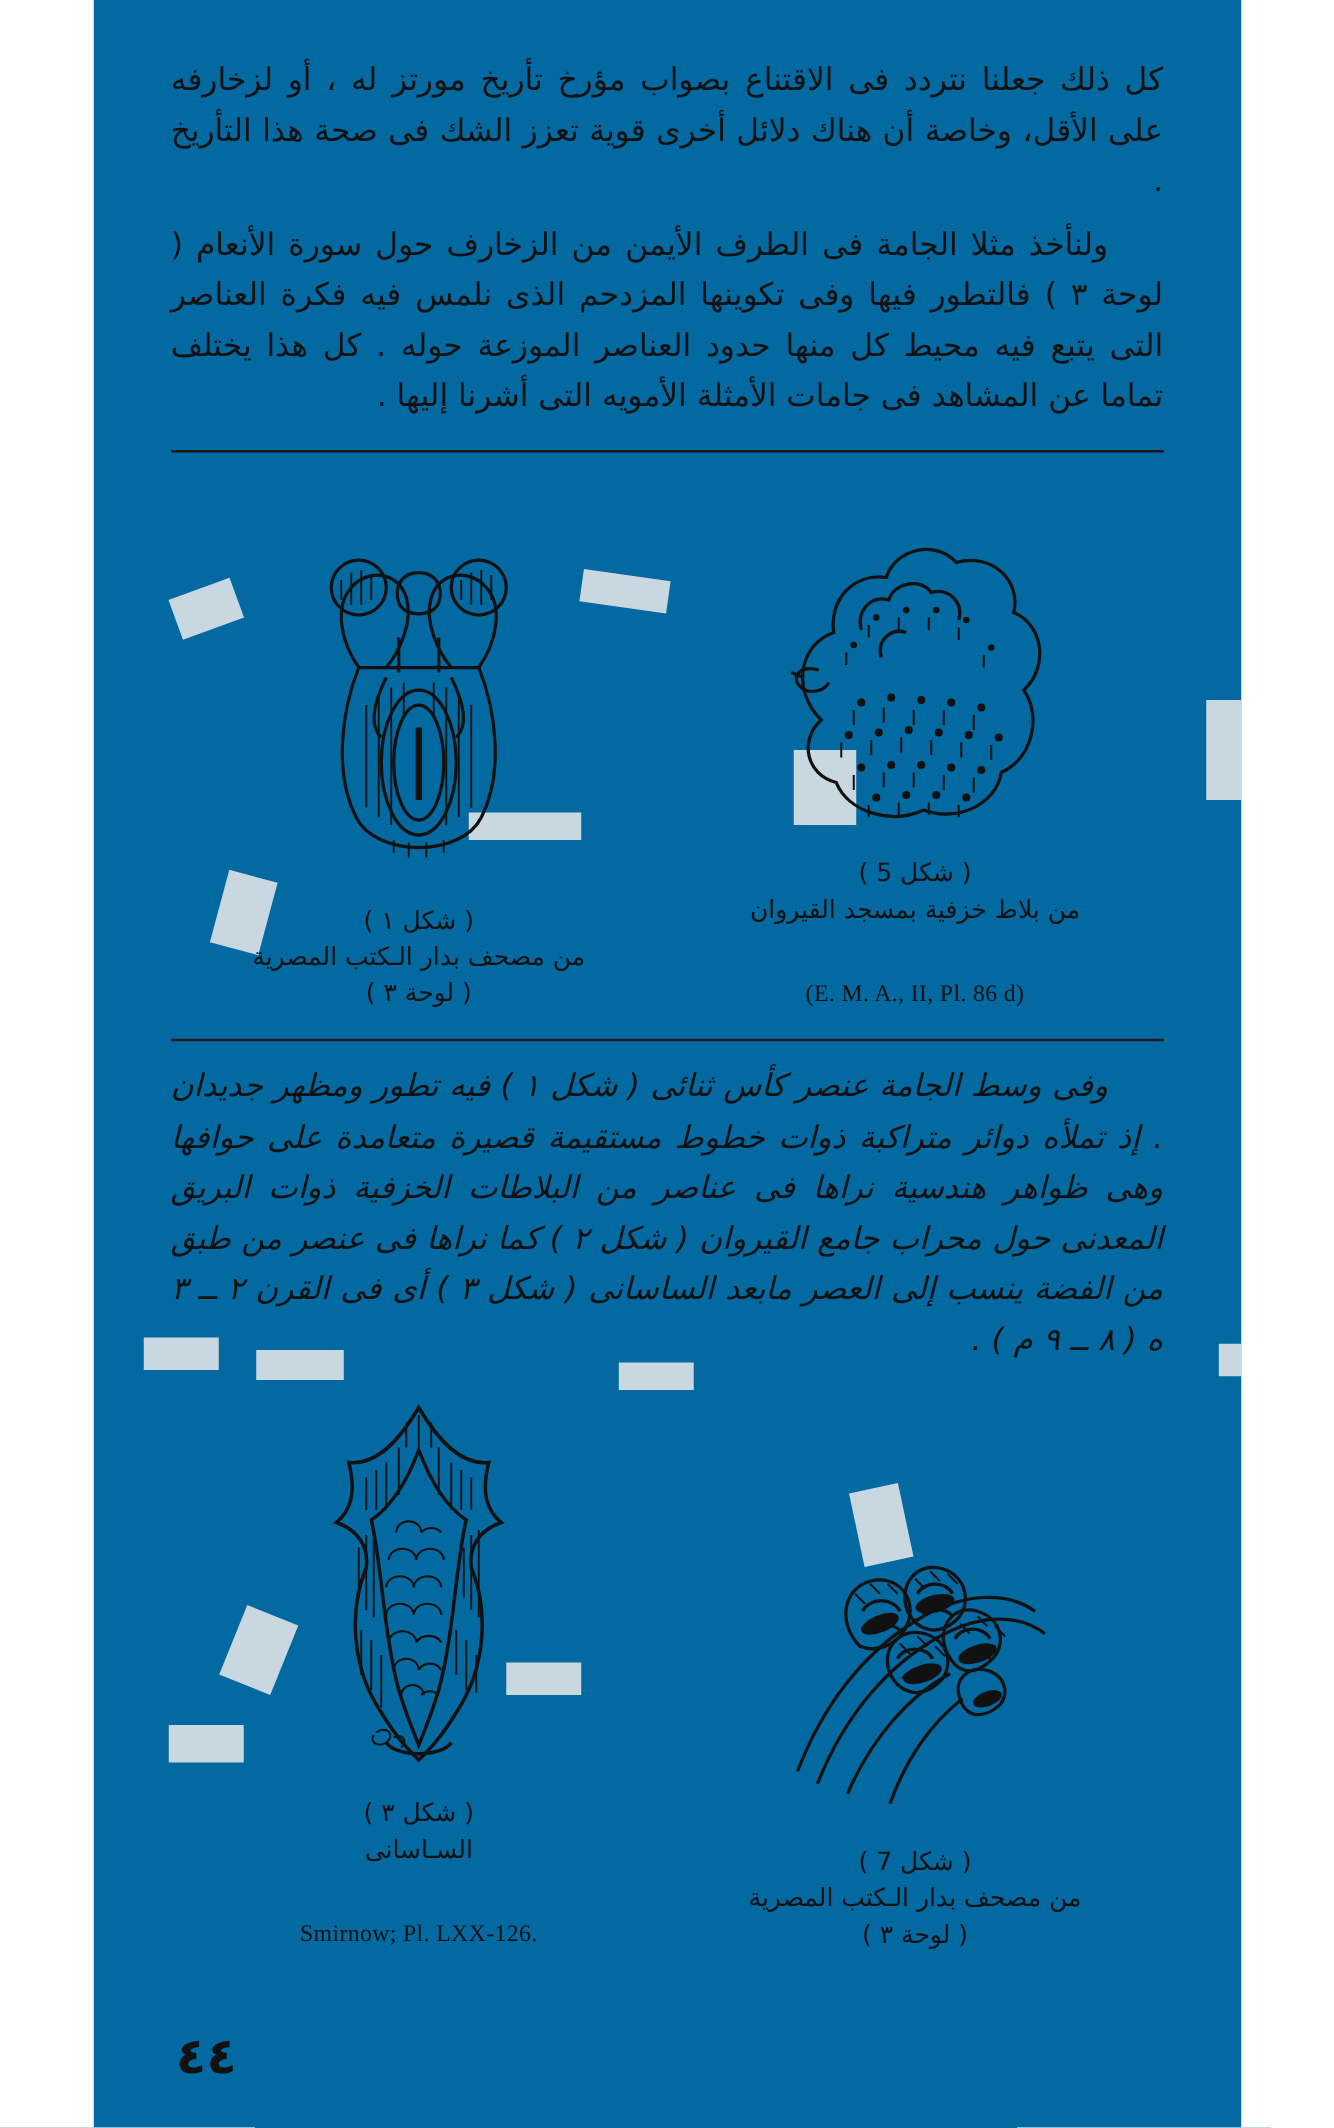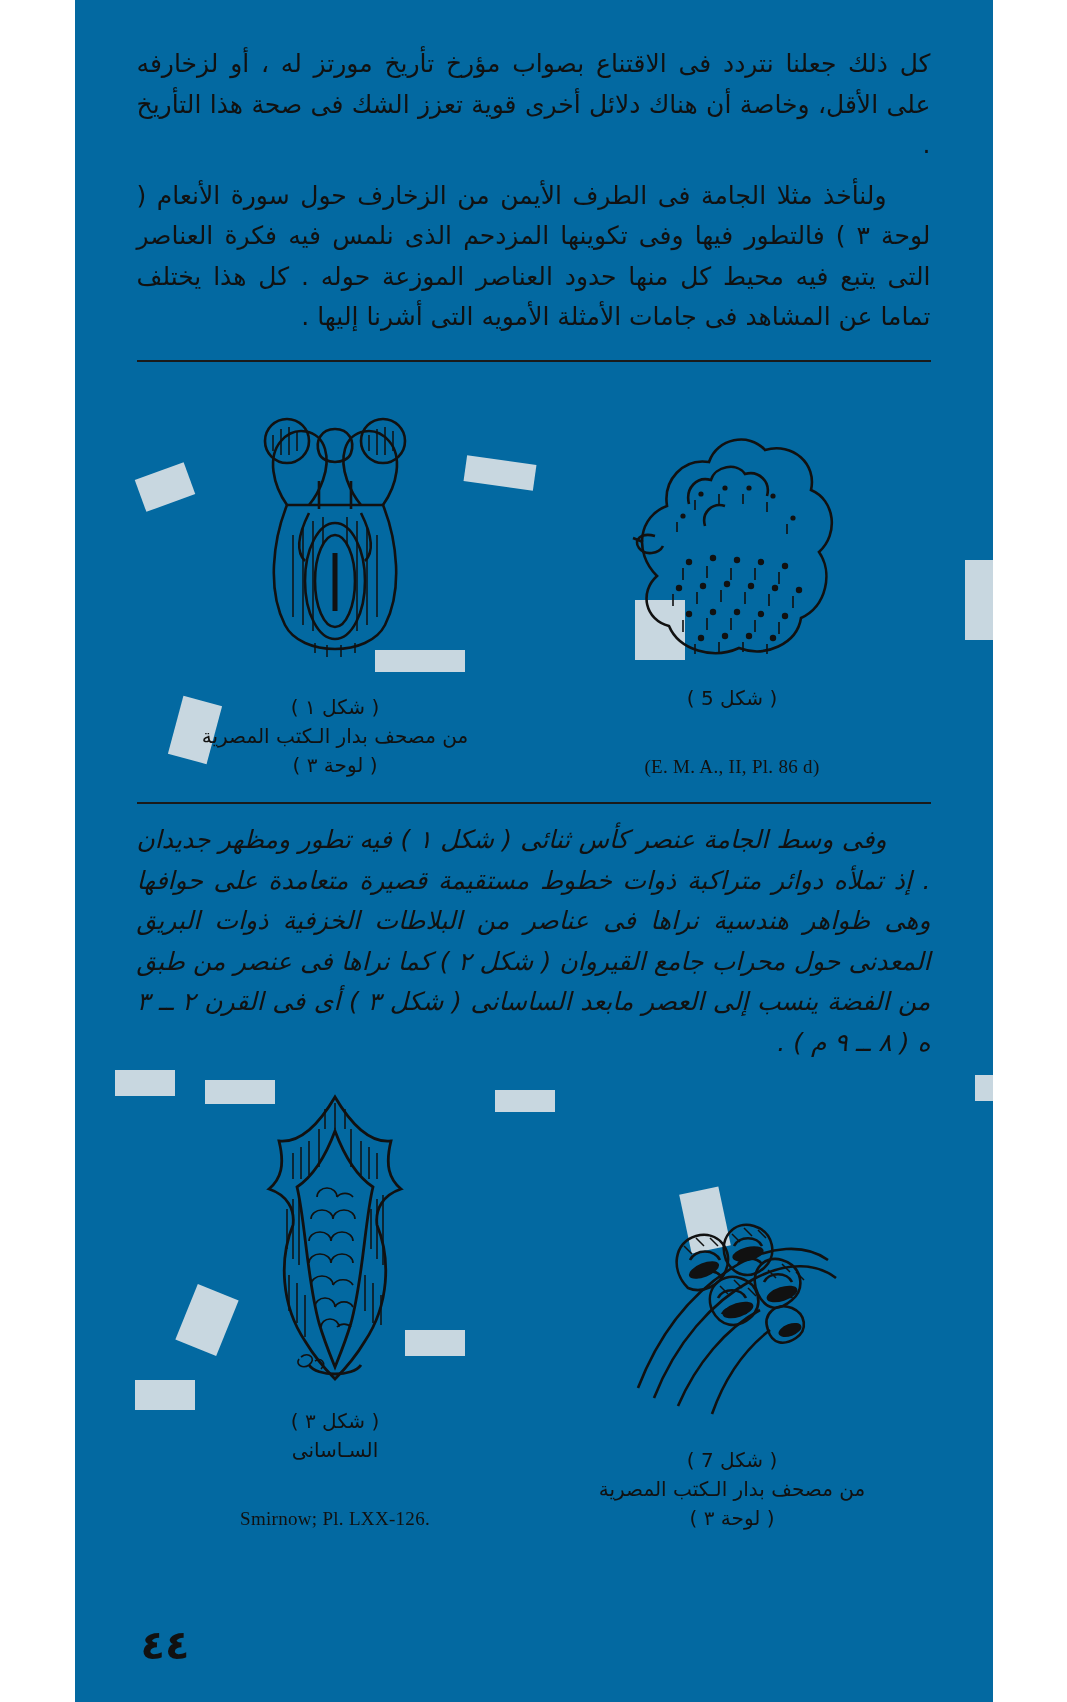--- a/index.html
+++ b/index.html
@@ -217,20 +217,21 @@
               <path d="M86 192 l0 12 M110 190 l0 12 M134 192 l0 12 M158 192 l0 12 M182 196 l0 12
                        M76 218 l0 12 M100 216 l0 12 M124 214 l0 12 M148 216 l0 12 M172 218 l0 12 M196 220 l0 12
                        M86 244 l0 12 M110 242 l0 12 M134 242 l0 12 M158 244 l0 12 M182 246 l0 12
                        M98 268 l0 10 M122 266 l0 10 M146 266 l0 10 M170 268 l0 10"></path>
               <path d="M98 124 l0 10 M122 118 l0 10 M146 118 l0 10 M170 126 l0 10 M80 146 l0 10 M190 148 l0 10"></path>
             </g>
           </svg>
         </div>
         <div class="caption">
           <span class="line">( شكل 5 )</span>
+          <span class="line">من بلاط خزفية بمسجد القيروان</span>
           <span class="line latin">(E. M. A., II, Pl. 86 d)</span>
         </div>
       </div>
 
     </div>
 
     <div class="rule"></div>
 
     <div class="para indent mid-text">وفى وسط الجامة عنصر كأس ثنائى ( شكل ١ ) فيه تطور ومظهر جديدان . إذ تملأه دوائر متراكبة ذوات خطوط مستقيمة قصيرة متعامدة على حوافها وهى ظواهر هندسية نراها فى عناصر من البلاطات الخزفية ذوات البريق المعدنى حول محراب جامع القيروان ( شكل ٢ ) كما نراها فى عنصر من طبق من الفضة ينسب إلى العصر مابعد الساسانى ( شكل ٣ ) أى فى القرن ٢ ــ ٣ ه ( ٨ ــ ٩ م ) .</div>
 

